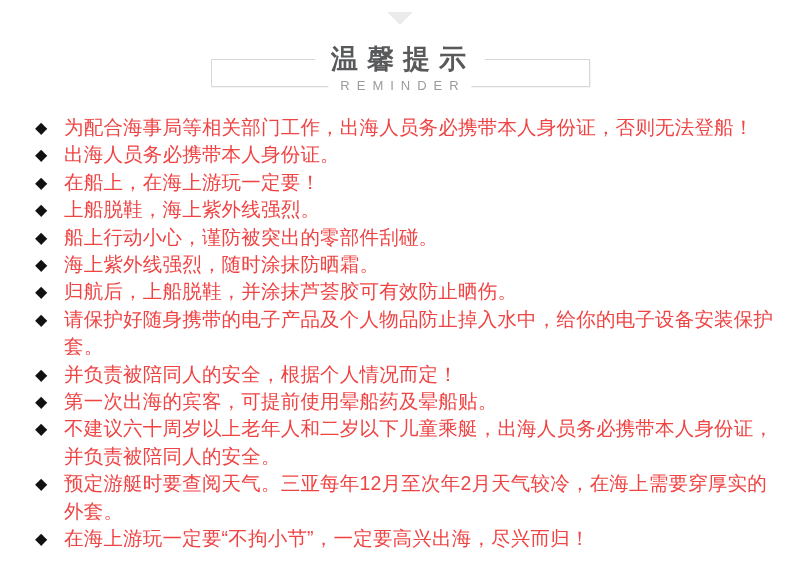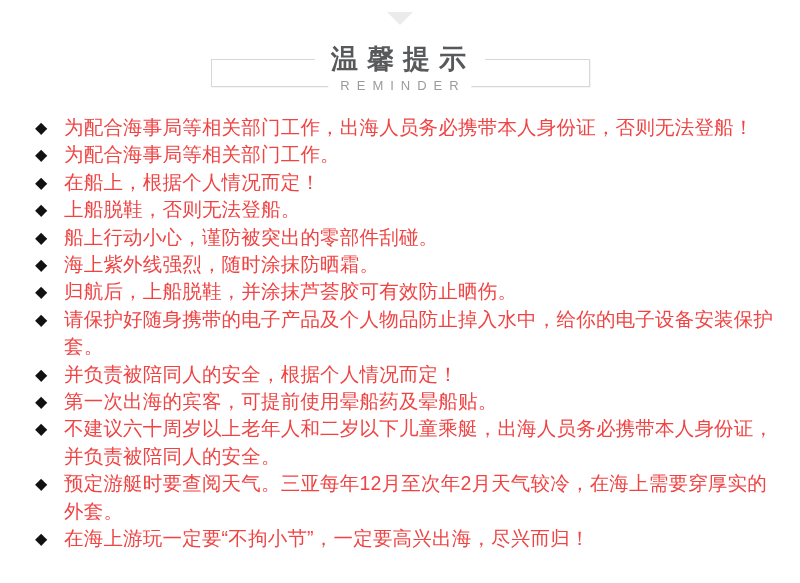--- a/index.html
+++ b/index.html
@@ -94,29 +94,29 @@
     <span class="subtitle">REMINDER</span>
   </div>
 
   <div class="list">
     <div class="item">
       <span class="bullet">◆</span>
       <span class="text">为配合海事局等相关部门工作，出海人员务必携带本人身份证，否则无法登船！</span>
     </div>
     <div class="item">
       <span class="bullet">◆</span>
-      <span class="text">为配合海事局等相关部门工作。</span>
+      <span class="text">出海人员务必携带本人身份证。</span>
     </div>
     <div class="item">
       <span class="bullet">◆</span>
-      <span class="text">在船上，根据个人情况而定！</span>
+      <span class="text">在船上，在海上游玩一定要！</span>
     </div>
     <div class="item">
       <span class="bullet">◆</span>
-      <span class="text">上船脱鞋，否则无法登船。</span>
+      <span class="text">上船脱鞋，海上紫外线强烈。</span>
     </div>
     <div class="item">
       <span class="bullet">◆</span>
       <span class="text">船上行动小心，谨防被突出的零部件刮碰。</span>
     </div>
     <div class="item">
       <span class="bullet">◆</span>
       <span class="text">海上紫外线强烈，随时涂抹防晒霜。</span>
     </div>
     <div class="item">

